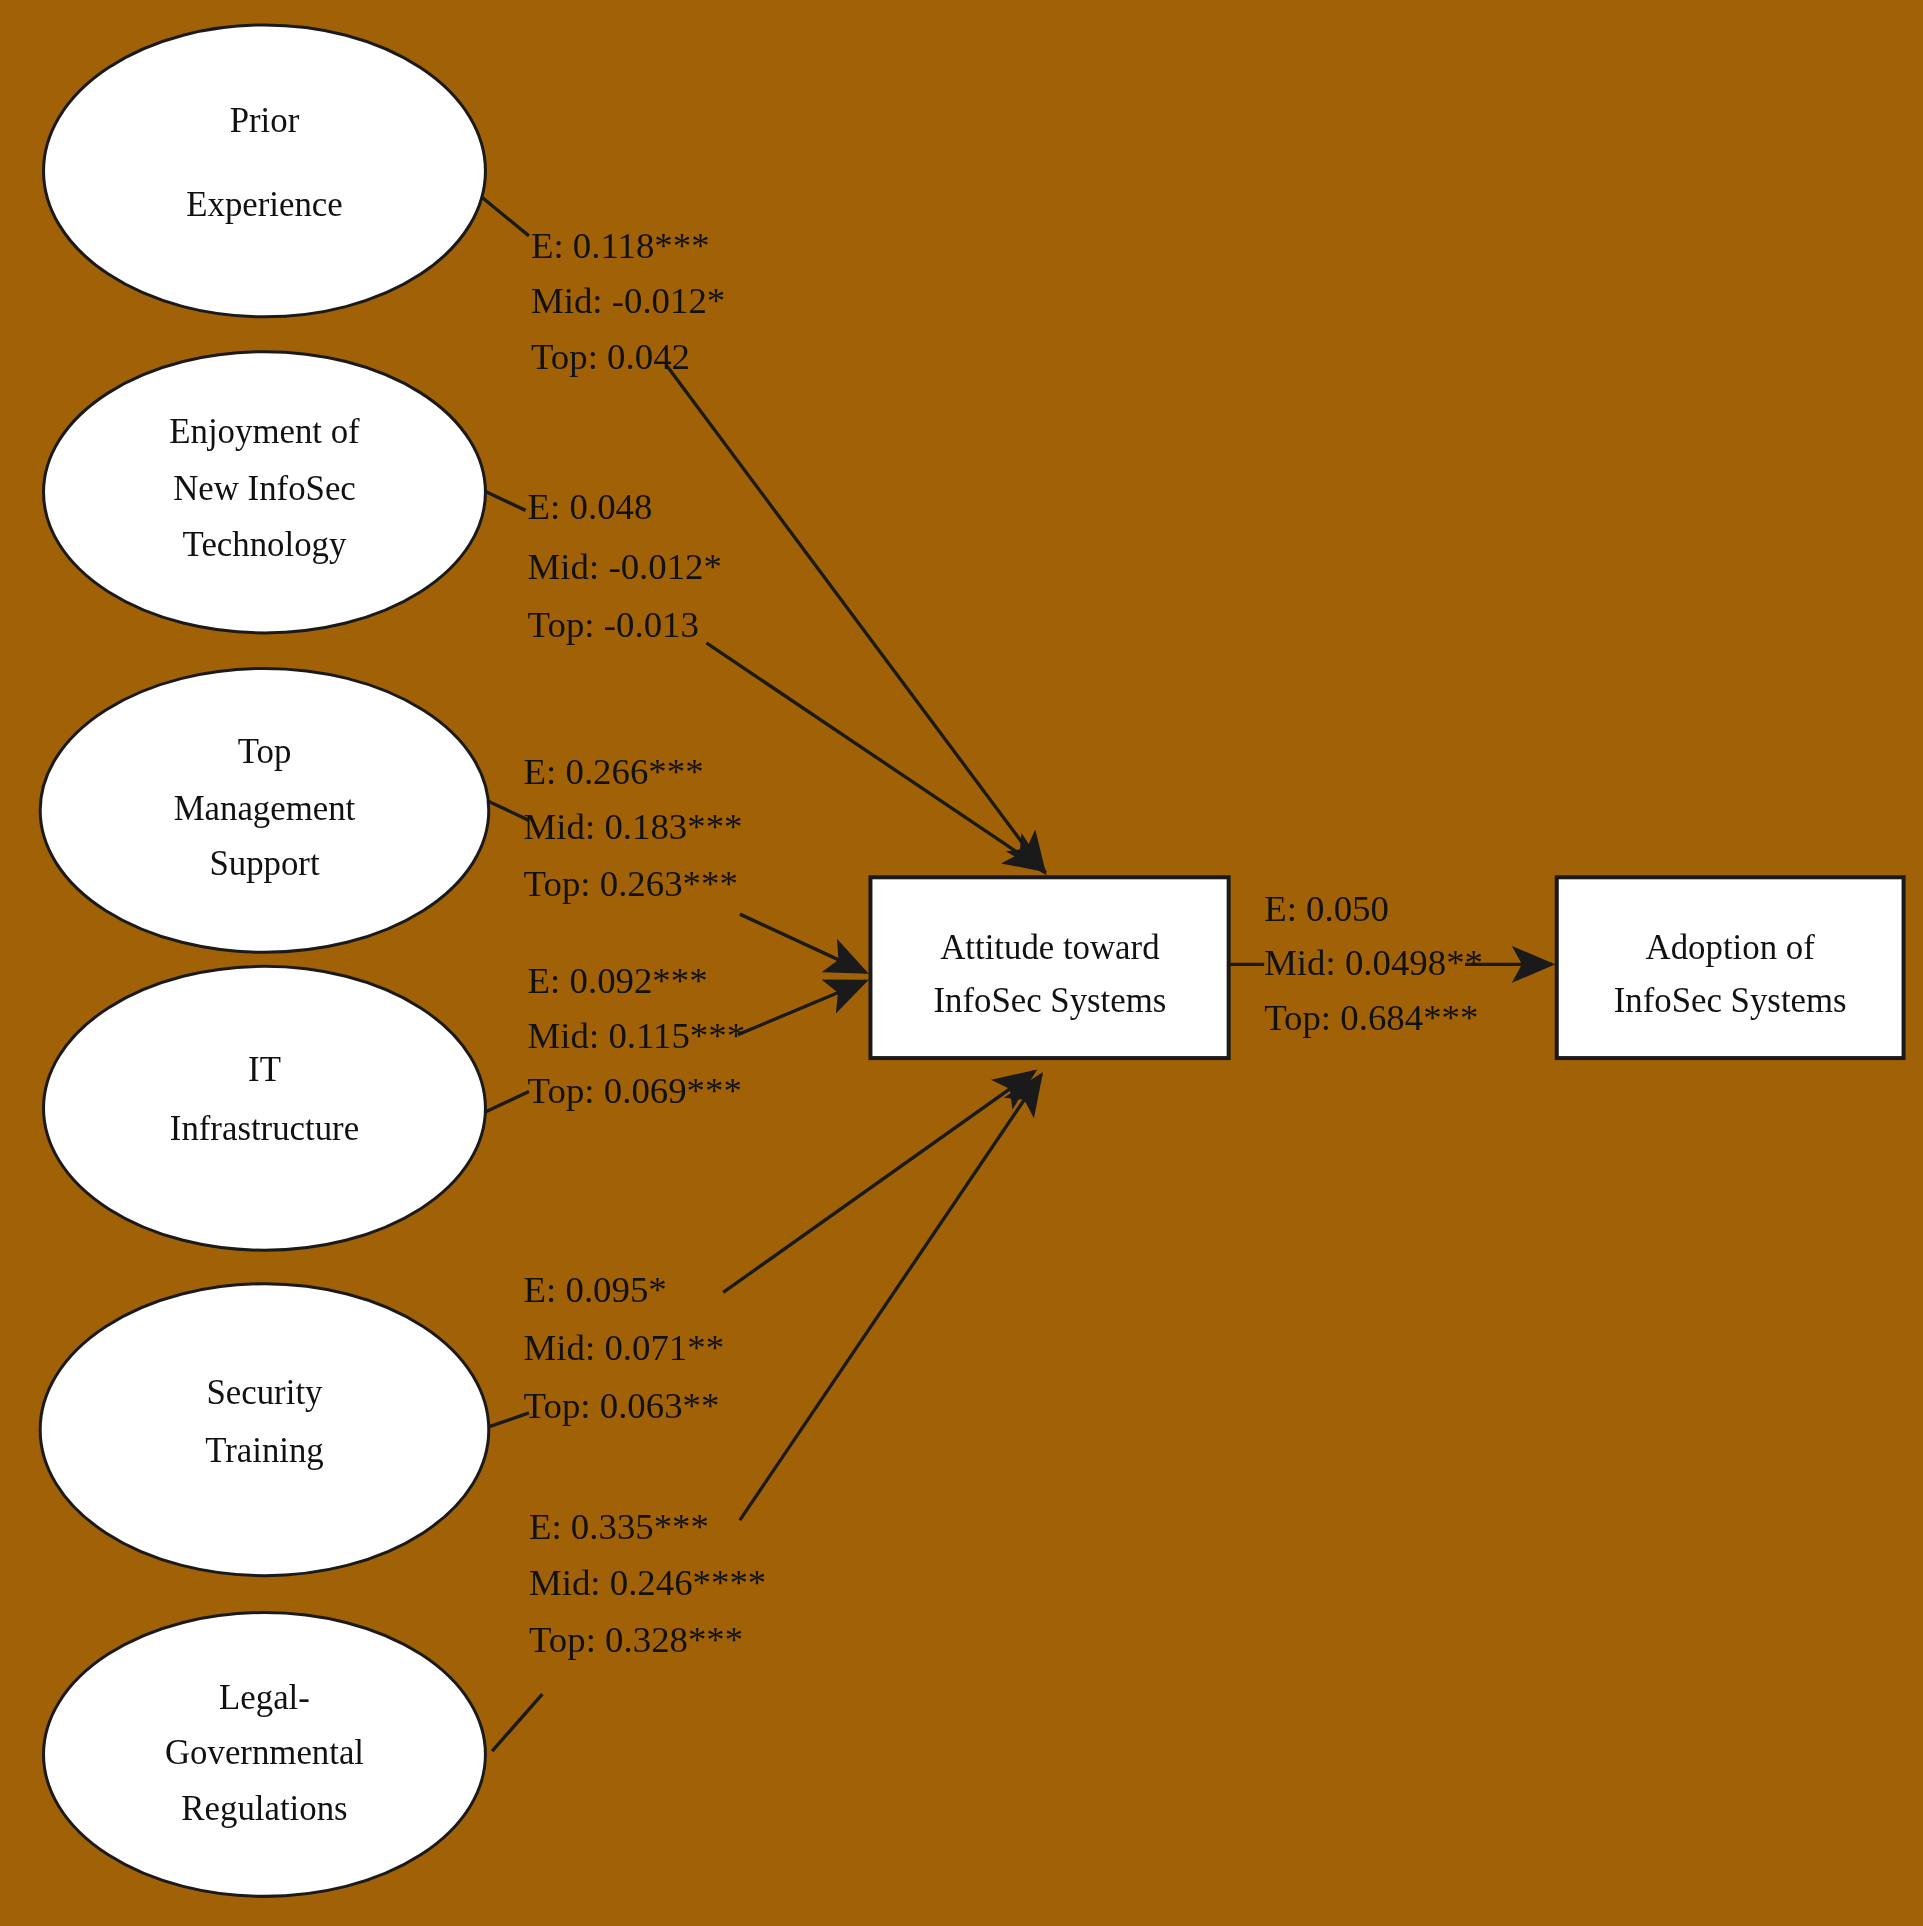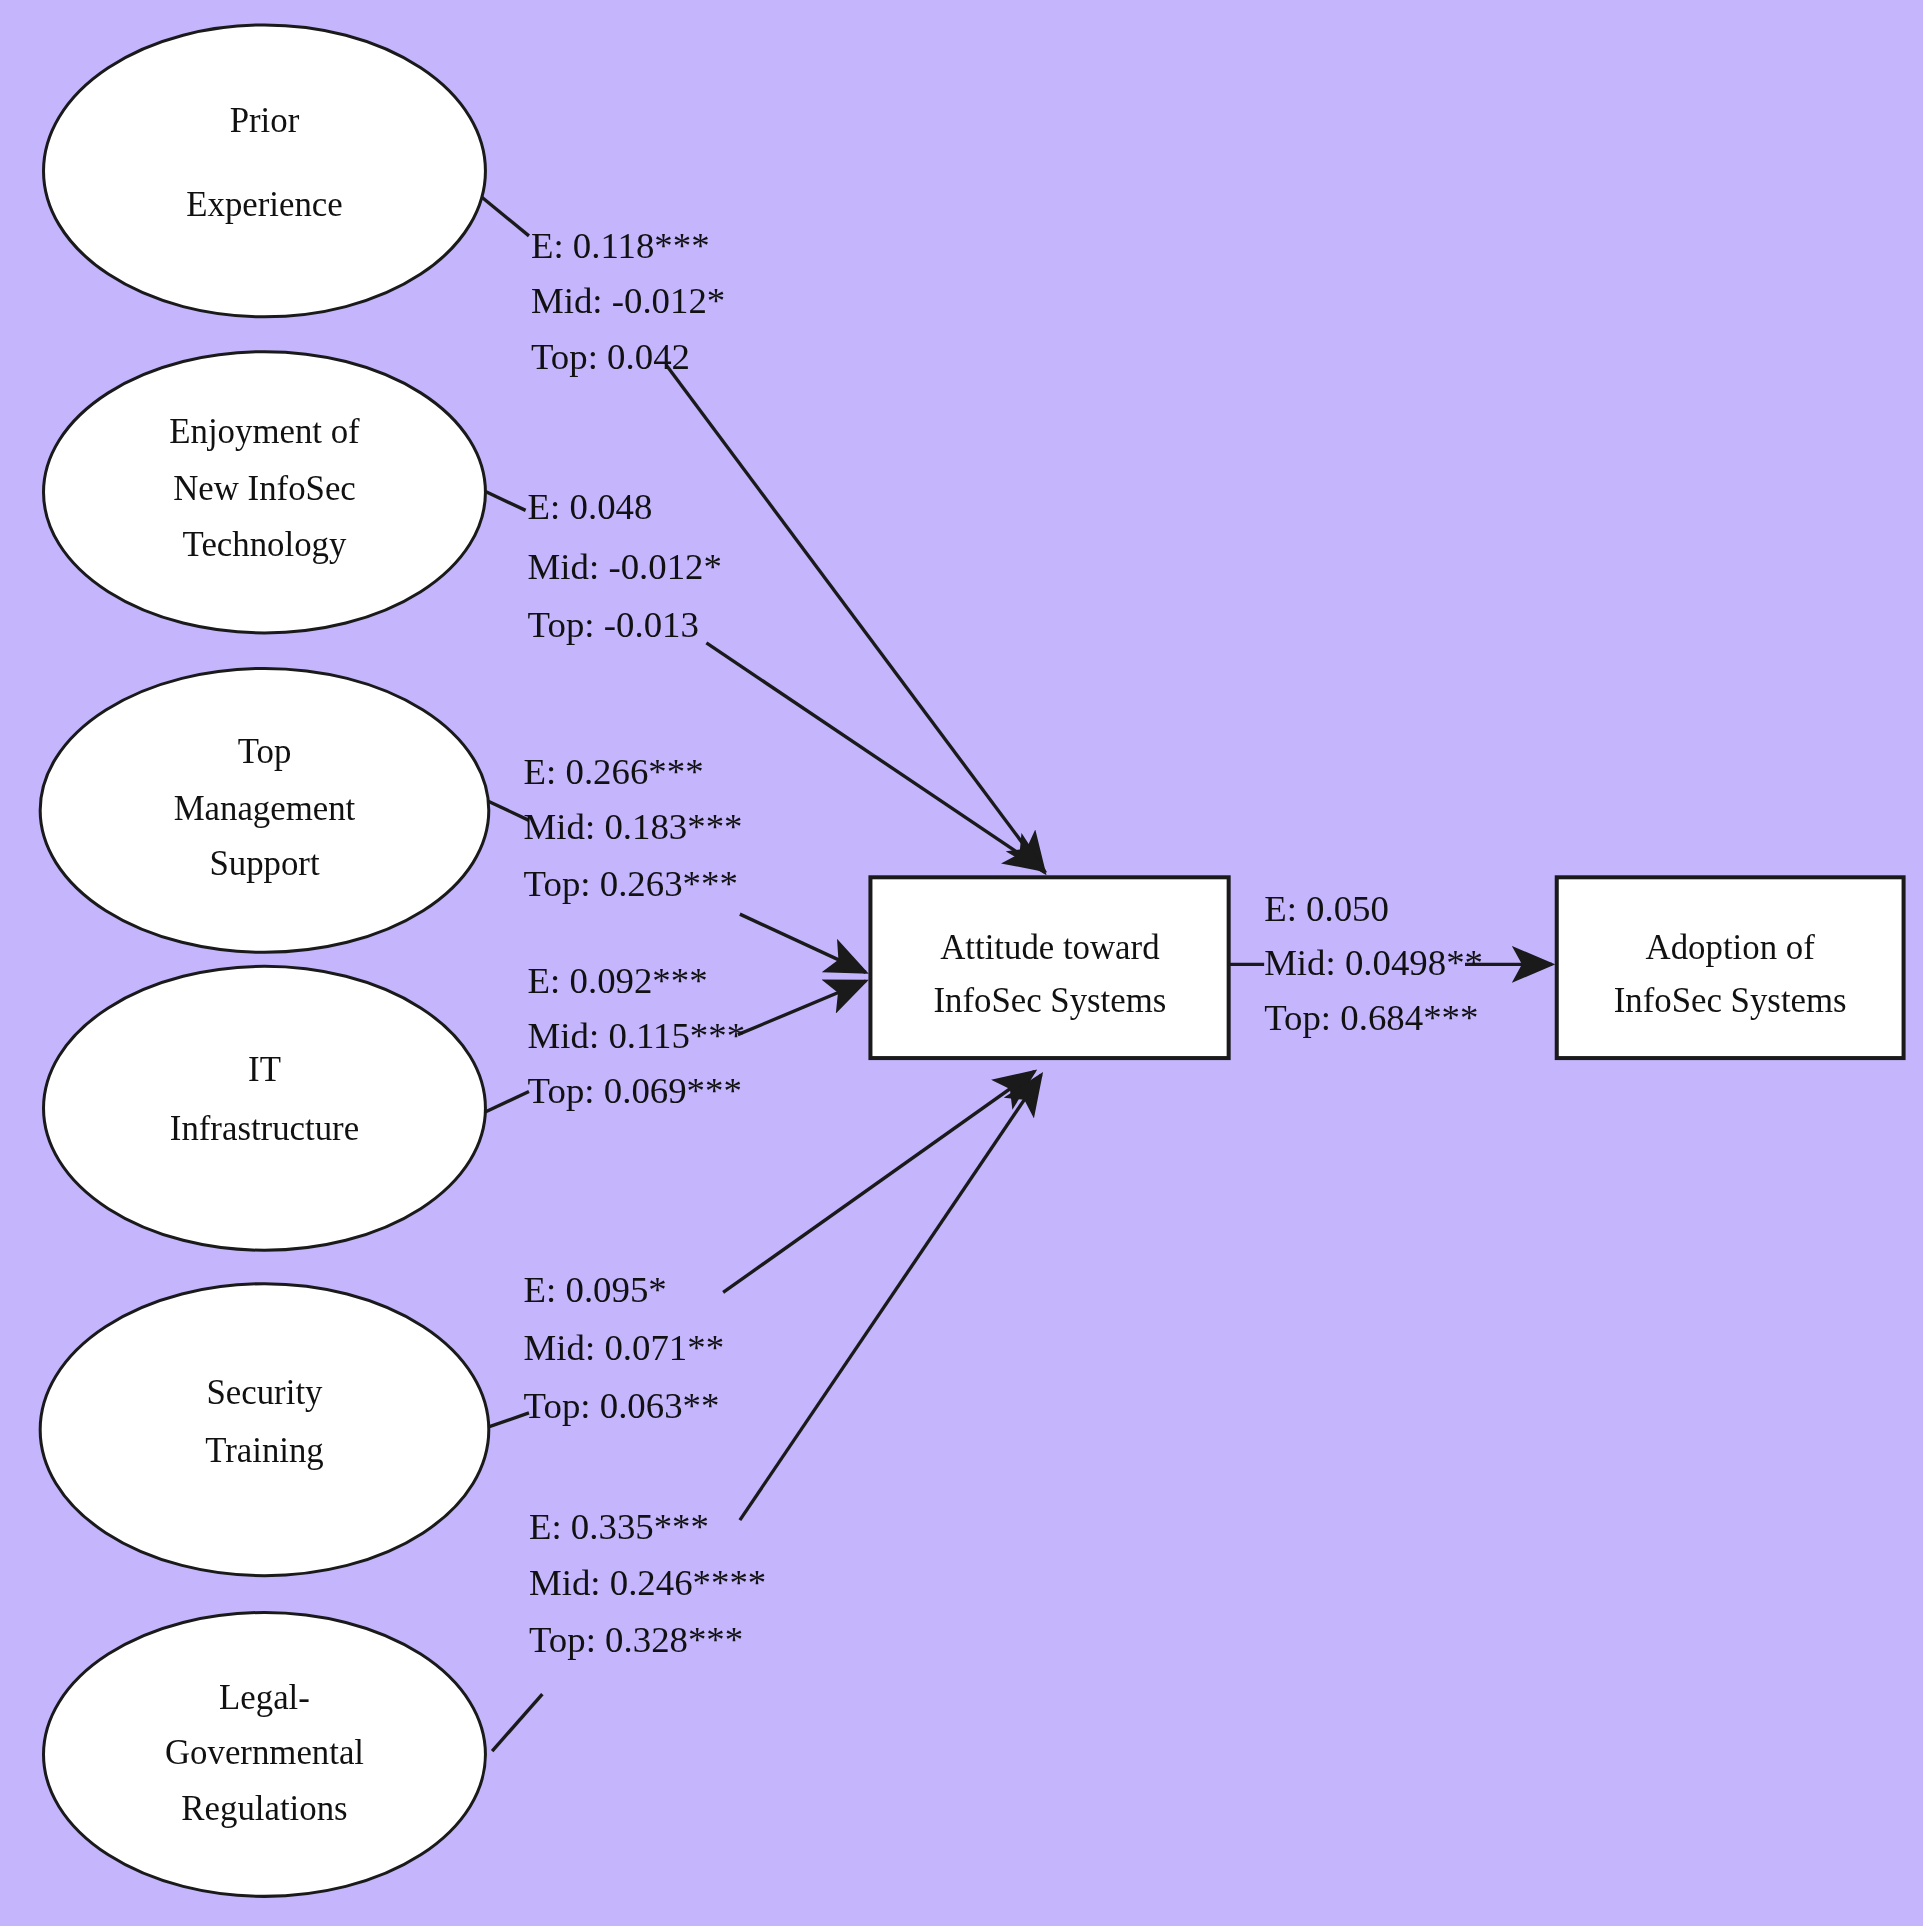--- a/index.html
+++ b/index.html
@@ -7,21 +7,21 @@
     padding: 0;
     background: #ffffff;
   }
   body {
     font-family: "Liberation Serif", "DejaVu Serif", serif;
   }
   #diagram-root {
     position: relative;
     width: 1923px;
     height: 1926px;
-    background: #c4b5fd;
+    background: #a16207;
     overflow: hidden;
   }
   svg.canvas {
     position: absolute;
     top: 0;
     left: 0;
     width: 1923px;
     height: 1926px;
   }
   .node-shape {

